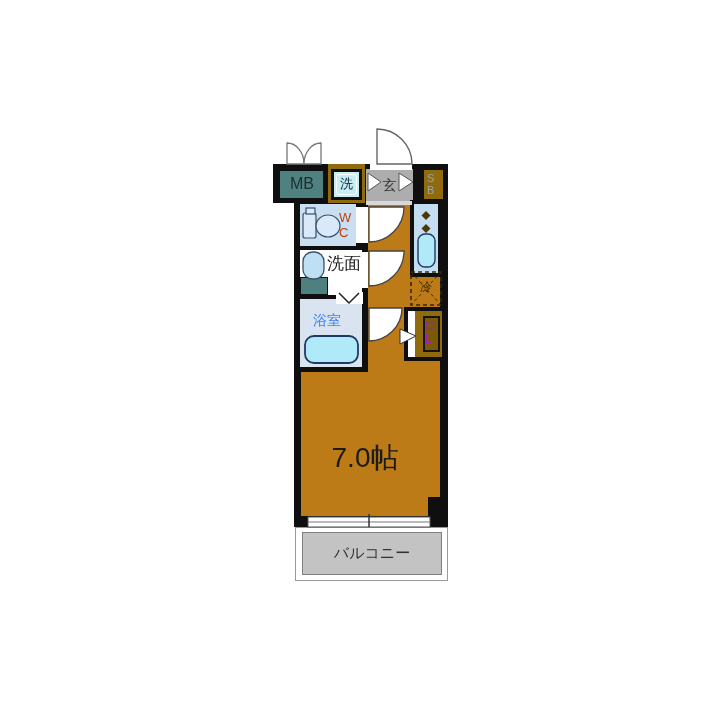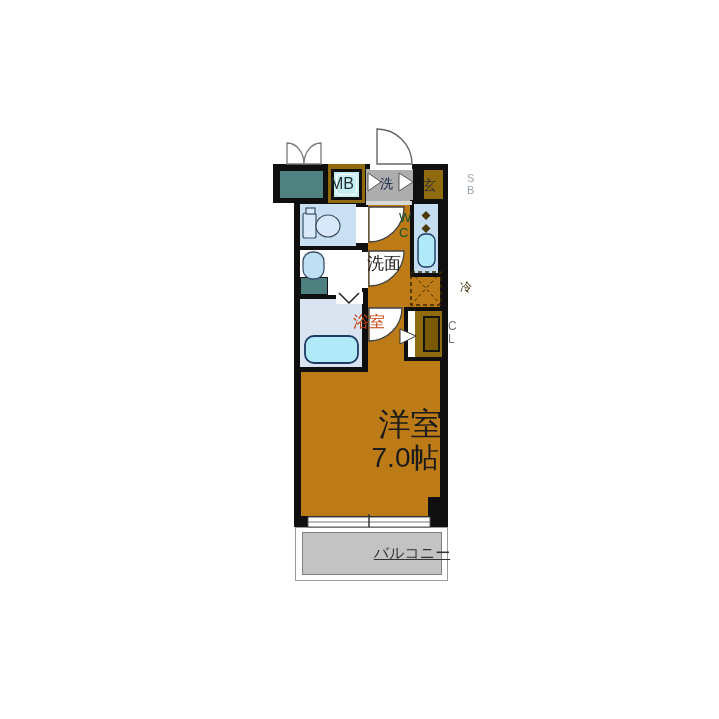--- a/index.html
+++ b/index.html
@@ -1,20 +1,20 @@
 <!DOCTYPE html>
 <html style="--wall: #0f0f0f; --room: #bc7b16; --mb: #508181; --entry_gray: #adadad; --brown: #8f6b0e; --brown_dark: #7a5a05; --wash_cyan: #c6eff3; --wc_bg: #cbdff2; --bath_bg: #d9e4f0; --kitchen_bg: #c5ddf1; --fixture_blue: #b0eaf8; --fixture_light: #d9e9f9; --sink_blue: #bfe0f4; --teal_counter: #4f8080; --balcony_floor: #c3c3c3; --label_dark: #222222; --sb_letter: #97a3ad;"><head>
 <meta charset="utf-8">
 <style>
   html,body{margin:0;padding:0;background:#fff;}
   .canvas{position:relative;width:719px;height:719px;background:#fff;overflow:hidden;
           font-family:"Liberation Sans", sans-serif;}
   .abs{position:absolute;}
   .wall{position:absolute;background:var(--wall);}
-  .lbl{position:absolute;color:var(--label_dark);white-space:nowrap;line-height:1.1;margin-left:40px;}
+  .lbl{position:absolute;color:var(--label_dark);white-space:nowrap;line-height:1.1;}
   .stack{white-space:normal;word-break:break-all;text-align:left;line-height:1.12;}
   svg{position:absolute;left:0;top:0;pointer-events:none;}
 </style>
 </head>
 <body>
 
 <div class="canvas">
 
   <div class="wall" style="left:273px;top:164px;width:55px;height:39px;"></div>
   <div class="wall" style="left:328px;top:164px;width:120px;height:42px;"></div>
@@ -92,22 +92,21 @@
 
     <rect x="308" y="517" width="122" height="10" fill="#fff" stroke="#555" stroke-width="1"></rect>
     <line x1="308" y1="522" x2="430" y2="522" stroke="#777" stroke-width="1"></line>
     <line x1="369" y1="514" x2="369" y2="527" stroke="#333" stroke-width="1.5"></line>
   </svg>
 
   <div class="lbl" style="left:283px;top:175px;width:38px;text-align:center;font-size:16px;color:#1e2e2e;">MB</div>
   <div class="lbl" style="left:334px;top:177px;width:25px;text-align:center;font-size:13px;color:#102040;">洗</div>
   <div class="lbl" style="left:366px;top:178px;width:47px;text-align:center;font-size:14px;color:#333;">玄</div>
   <div class="lbl stack" style="left:427px;top:172px;width:13px;font-size:11px;color:var(--sb_letter);">SB</div>
-  <div class="lbl stack" style="left:359px;top:211px;width:14px;font-size:13px;color:#14532d;">WC</div>
+  <div class="lbl stack" style="left:339px;top:211px;width:14px;font-size:13px;color:#c2410c;">WC</div>
   <div class="lbl" style="left:327px;top:255px;font-size:17px;color:#1a1a1a;">洗面</div>
-  <div class="lbl" style="left:313px;top:313px;font-size:16px;color:#c2410c;">浴室</div>
+  <div class="lbl" style="left:313px;top:313px;font-size:14px;color:#3b82f6;">浴室</div>
   <div class="lbl" style="left:413px;top:281px;width:26px;text-align:center;font-size:12px;color:#3a2a00;">冷</div>
-  <div class="lbl stack" style="left:408px;top:320px;width:13px;font-size:12px;color:#737373;">CL</div>
-  <div class="lbl" style="left:301px;top:407px;width:139px;text-align:center;font-size:32px;color:#1b1b1b;">洋室</div>
+  <div class="lbl stack" style="left:425px;top:320px;width:13px;font-size:12px;color:#a21caf;">CL</div>
   <div class="lbl" style="left:301px;top:443px;width:128px;text-align:center;font-size:28px;color:#1b1b1b;">7.0帖</div>
-  <div class="lbl" style="left:302px;top:545px;width:140px;text-align:center;font-size:15px;color:#333;text-decoration:underline;">バルコニー</div>
+  <div class="lbl" style="left:302px;top:545px;width:140px;text-align:center;font-size:15px;color:#333;">バルコニー</div>
 
 </div>
 
 </body></html>

